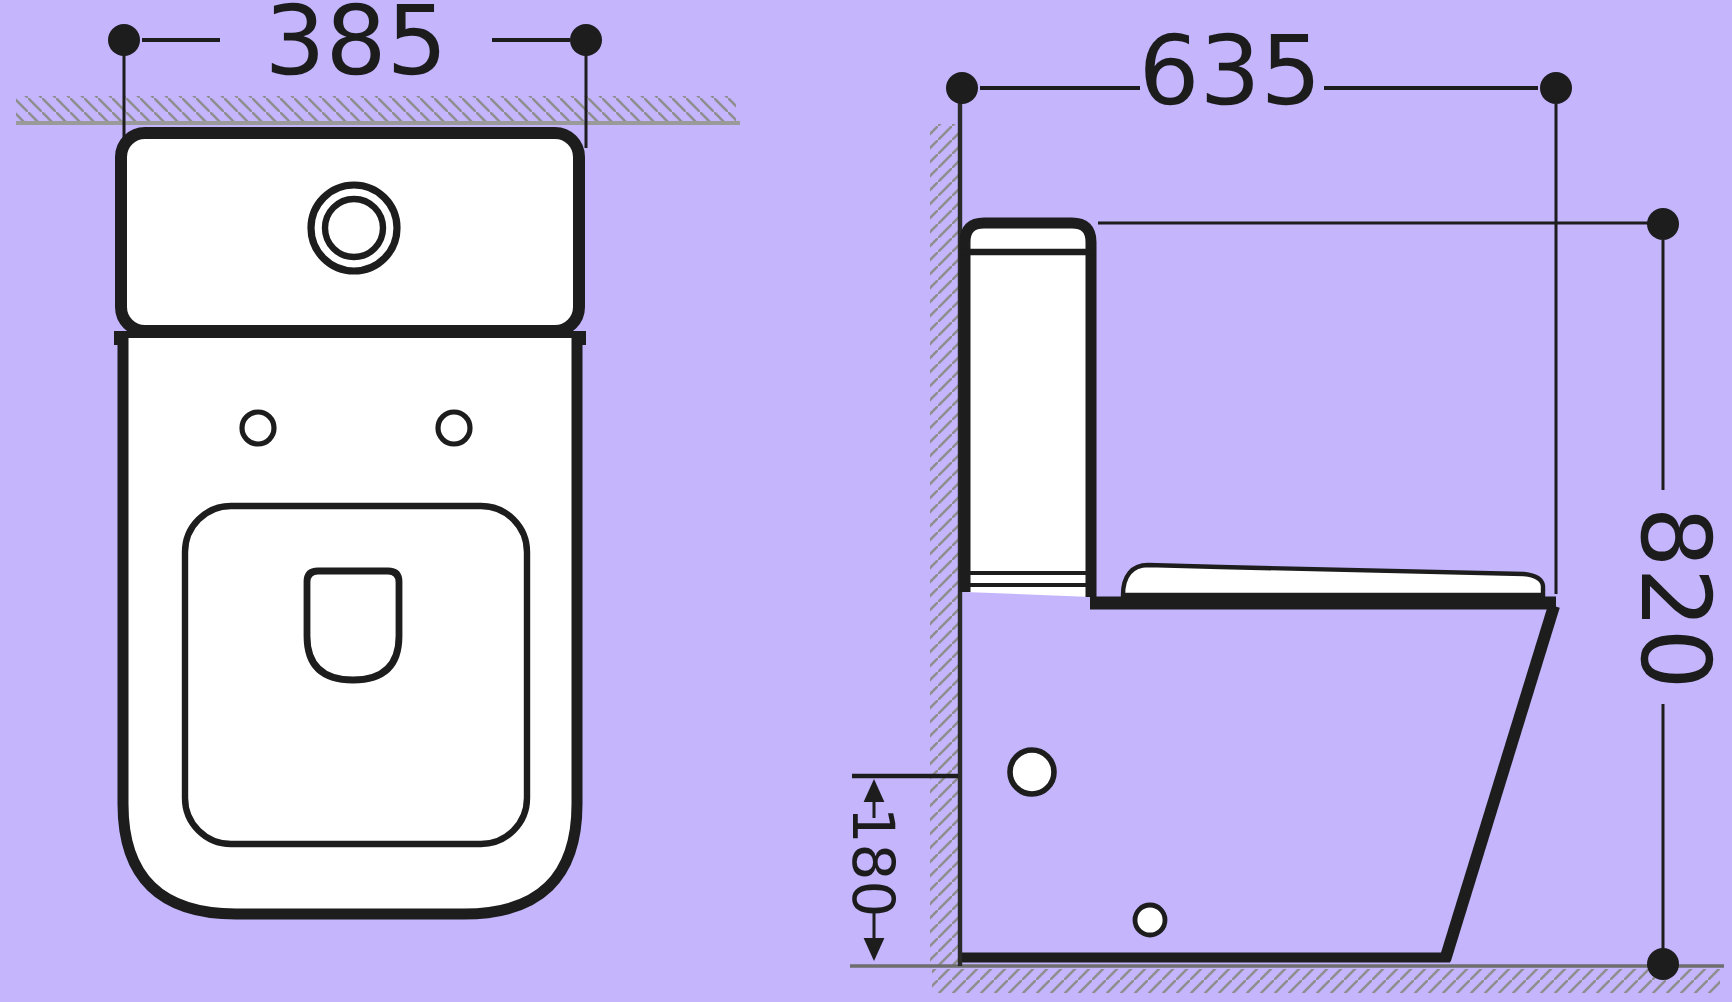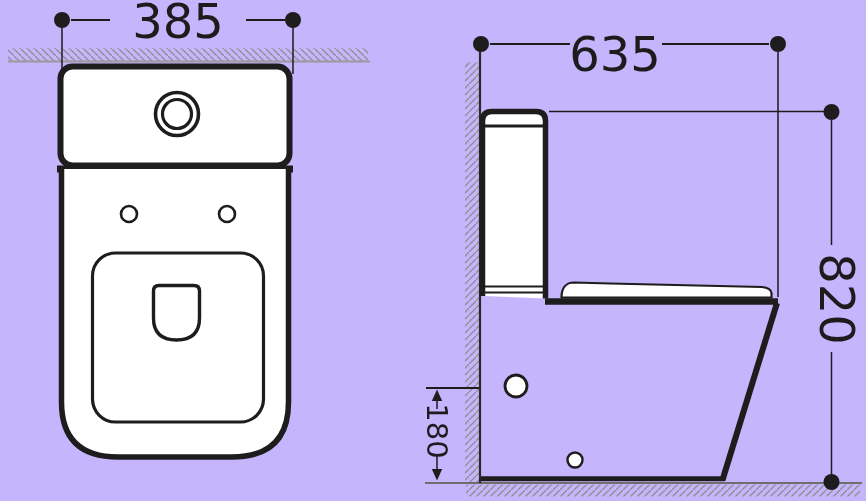--- a/index.html
+++ b/index.html
@@ -96,19 +96,19 @@
       <line x1="426" y1="388" x2="479" y2="388" stroke-width="2.2"></line>
       <polygon points="437,389.5 431.8,401 442.2,401" fill="#1d1d1d" stroke="none"></polygon>
       <polygon points="437,480.5 431.8,469 442.2,469" fill="#1d1d1d" stroke="none"></polygon>
       <line x1="437" y1="401" x2="437" y2="409" stroke-width="1.5"></line>
       <line x1="437" y1="456" x2="437" y2="469" stroke-width="1.5"></line>
     </g>
   </svg>
 
   <div class="dim" style="left:178px;top:21px;">385</div>
 
-  <div class="dim" style="left:615px;top:54px;text-align:right;">635</div>
+  <div class="dim" style="left:615px;top:36px;text-align:right;">635</div>
 
   <div class="dim vertical" style="left:837px;top:299px;">820</div>
 
   <div class="dim vertical small" style="left:436px;top:431px;">180</div>
 
 </div>
 
 </body></html>

